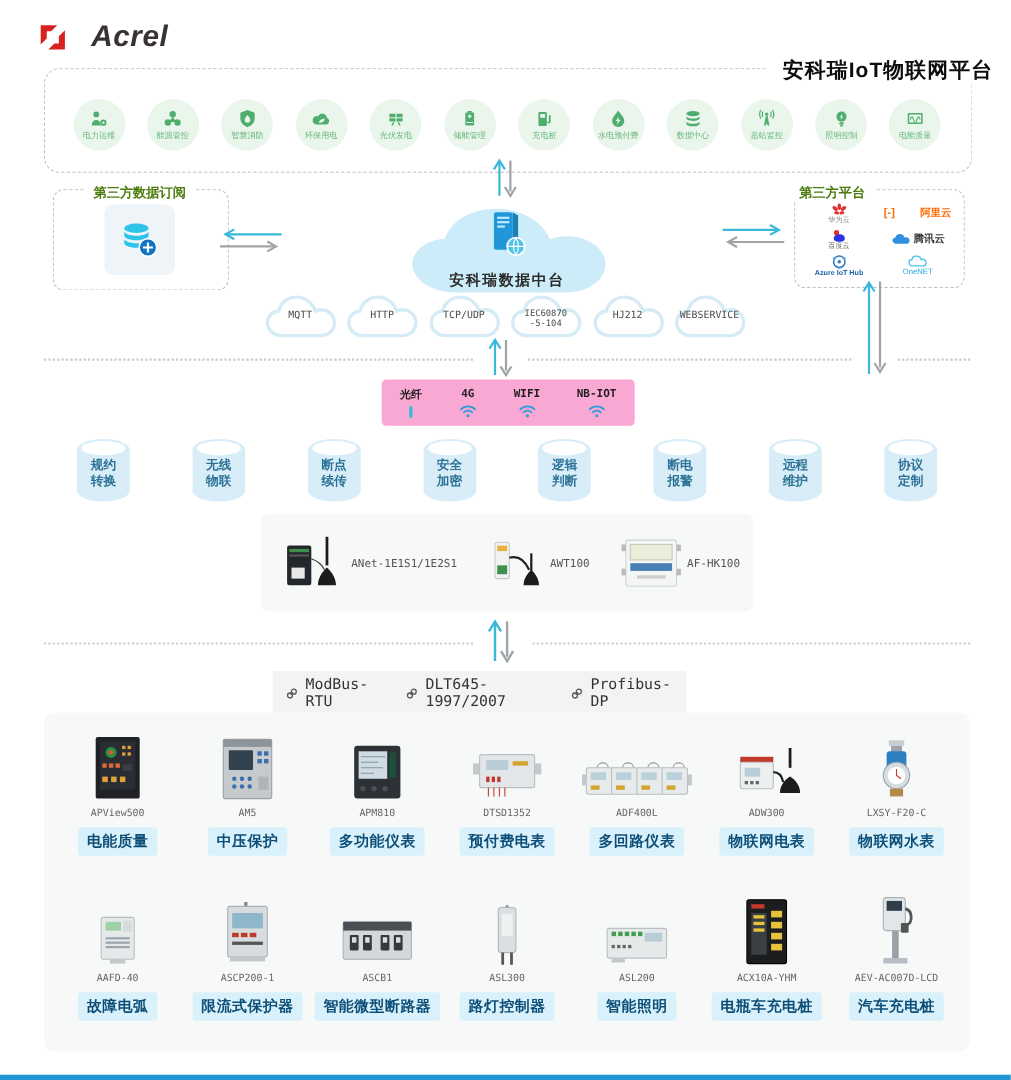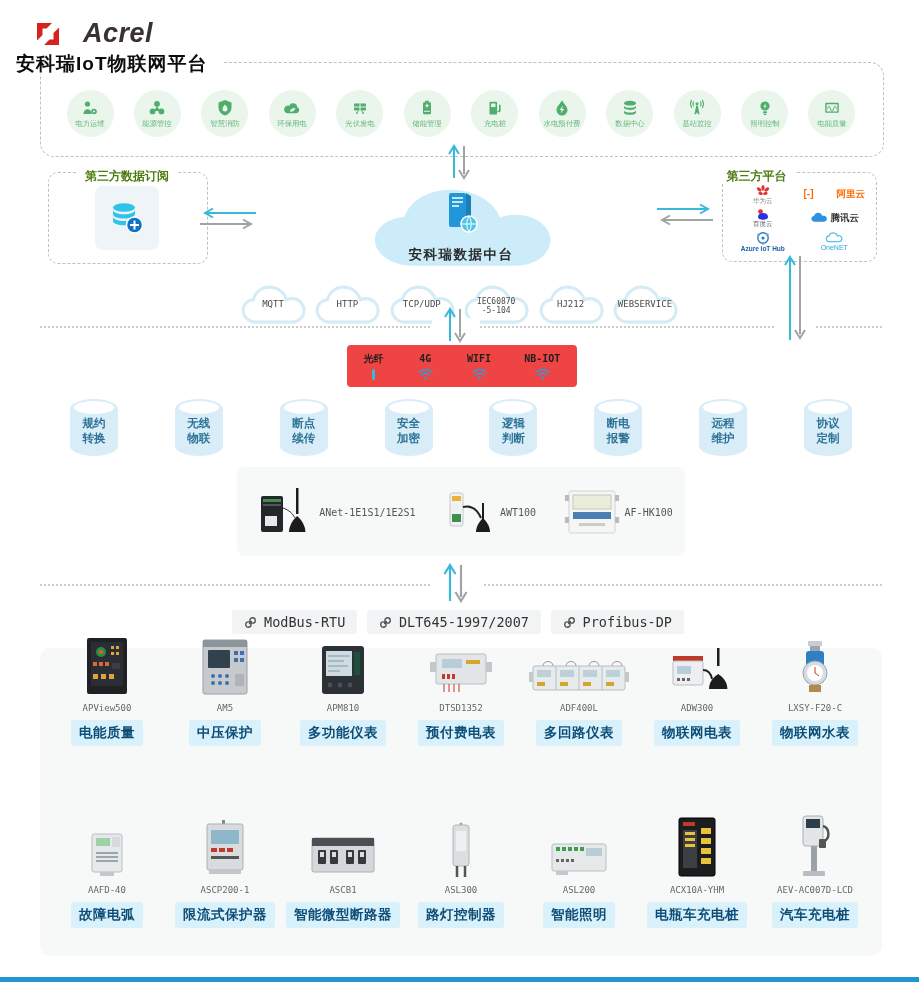--- a/index.html
+++ b/index.html
@@ -6,21 +6,21 @@
   body { font-family:"Liberation Sans","DejaVu Sans",sans-serif; }
   .canvas { position:relative; width:919px; height:982px; background:#fff; overflow:hidden; }
 
   
   .logo { position:absolute; left:34px; top:18px; display:flex; align-items:center; gap:5px; }
   .brand-text { font-size:27px; font-weight:bold; font-style:italic; color:#3a3232; letter-spacing:.5px;margin-left:16px; }
 
   
   .top-box { position:absolute; left:40px; top:62px; width:842px; height:93px;
              border:1px dashed #bdc1c3; border-radius:14px; }
-  .platform-title { position:absolute; left:0; top:51px; width:100%; text-align:left; z-index:3; pointer-events:none; }
+  .platform-title { position:absolute; left:0; top:51px; width:100%; text-align:right; z-index:3; pointer-events:none; }
   .platform-title span { background:#fff; padding:0 16px; font-size:19px; font-weight:bold; color:#0d0d0d; letter-spacing:1px; }
 
   .apps { position:absolute; left:58px; top:90px; width:806px; display:flex; justify-content:space-between; z-index:2; }
   .app { width:64px; display:flex; justify-content:center; }
   .app-circle { width:47px; height:47px; border-radius:50%; background:#eaf5ec;
                 display:flex; flex-direction:column; align-items:center; justify-content:center; gap:1px; }
   .app-label { font-size:8px; color:#67b87d; white-space:nowrap; transform:scale(.92); }
 
   
   .dash-box { position:absolute; border:1px dashed #bdc1c3; border-radius:10px; }
@@ -44,61 +44,61 @@
   .vendor.hrow { flex-direction:row; gap:3px; }
   .v-label-s { font-size:6.5px; color:#666; }
   .v-label-hw { font-size:6.5px; color:#888; }
   .ali-prefix { color:#ff6a00; font-weight:bold; font-size:10px; }
   .v-label-ali { color:#ff6a00; font-weight:bold; font-size:9.5px;padding-left:20px; }
   .v-label-tc { color:#333; font-weight:bold; font-size:9.5px; }
   .v-label-az { font-size:6.5px; font-weight:bold; color:#1b5fae; }
   .v-label-on { font-size:7px; color:#29a7df; }
 
   
-  .pclouds { position:absolute; left:240px; top:284px; width:438px; display:flex; justify-content:space-between; }
+  .pclouds { position:absolute; left:240px; top:267px; width:438px; display:flex; justify-content:space-between; }
   .pcloud { position:relative; width:66px; height:47px; }
   .pcloud svg { position:absolute; inset:0; }
   .pc-text { position:absolute; left:0; top:16px; width:100%; text-align:center;
              font-family:"DejaVu Sans Mono","Liberation Mono",monospace; font-size:9px; color:#4a4a4a; line-height:9px; }
   .pc-text.two { top:13px; font-size:8px; }
 
   
   .divider { position:absolute; left:40px; width:842px; border-top:2px dotted #c9cdd0; }
   .d1 { top:326px; } .d2 { top:584px; }
   .gap-patch { position:absolute; background:#fff; }
   .arrow-abs { position:absolute; z-index:4; }
 
   
-  .conn-bar { position:absolute; left:347px; top:345px; width:230px; height:42px; background:#ef4444;
+  .conn-bar { position:absolute; left:347px; top:345px; width:230px; height:42px; background:#f9a8d4;
               border-radius:4px; display:flex; justify-content:space-around; align-items:center; }
   .conn { display:flex; flex-direction:column; align-items:center; gap:3px; }
   .conn-label { font-family:"DejaVu Sans Mono","Liberation Mono",monospace; font-size:10px; font-weight:bold; color:#1f1f1f; }
   .fiber-bar { width:3px; height:11px; background:#35b9dc; border-radius:2px; }
 
   
   .cyls { position:absolute; left:70px; top:399px; width:782px; display:flex; justify-content:space-between; }
   .cyl { width:48px; height:57px; background:#d9edf8; border-radius:24px / 10px; position:relative; text-align:center; }
   .cyl::before { content:""; position:absolute; top:2px; left:4px; right:4px; height:13px; background:#fff; border-radius:50%; }
   .cyl-text { position:relative; padding-top:17px; font-size:11.5px; font-weight:bold; color:#2d7396; line-height:14.5px; }
 
   
   .gw-box { position:absolute; left:237px; top:467px; width:448px; height:89px; background:#f7f8f8;
             border-radius:8px; display:flex; justify-content:space-around; align-items:center; }
   .gw { display:flex; flex-direction:row; align-items:center; }
   .gw-model { font-family:"DejaVu Sans Mono","Liberation Mono",monospace; font-size:10px; color:#555; margin-top:2px; }
 
   
-  .chips { position:absolute; left:232px; top:610px; width:452px; display:flex; justify-content:space-between; }
+  .chips { position:absolute; left:248px; top:610px; width:376px; display:flex; justify-content:space-between; }
   .chip { display:flex; align-items:center; gap:7px; background:#f1f3f4; padding:4px 12px;
           font-family:"DejaVu Sans Mono","Liberation Mono",monospace; font-size:13.5px; color:#333; border-radius:2px; }
 
   
   .bottom-box { position:absolute; left:40px; top:648px; width:842px; height:308px; background:#f7f8f8; border-radius:10px; }
   .dev-row { position:absolute; left:48px; width:826px; display:flex; }
-  .r1 { top:630px; } .r2 { top:812px; }
+  .r1 { top:662px; } .r2 { top:812px; }
   .dev-col { flex:1 1 0; display:flex; flex-direction:column; align-items:center; }
   .dev-img { height:68px; display:flex; align-items:flex-end; justify-content:center; }
   .dev-model { font-family:"DejaVu Sans Mono","Liberation Mono",monospace; font-size:9px; color:#666; margin:5px 0 7px; white-space:nowrap; }
   .dev-tag { background:#d9f1fa; color:#0d4e78; font-weight:bold; font-size:13.5px; padding:4px 8px;
              border-radius:3px; letter-spacing:.5px; white-space:nowrap; }
 
   .footer-bar { position:absolute; left:0; top:977px; width:919px; height:5px; background:#2196d3; }
 </style>
 </head>
 <body>

